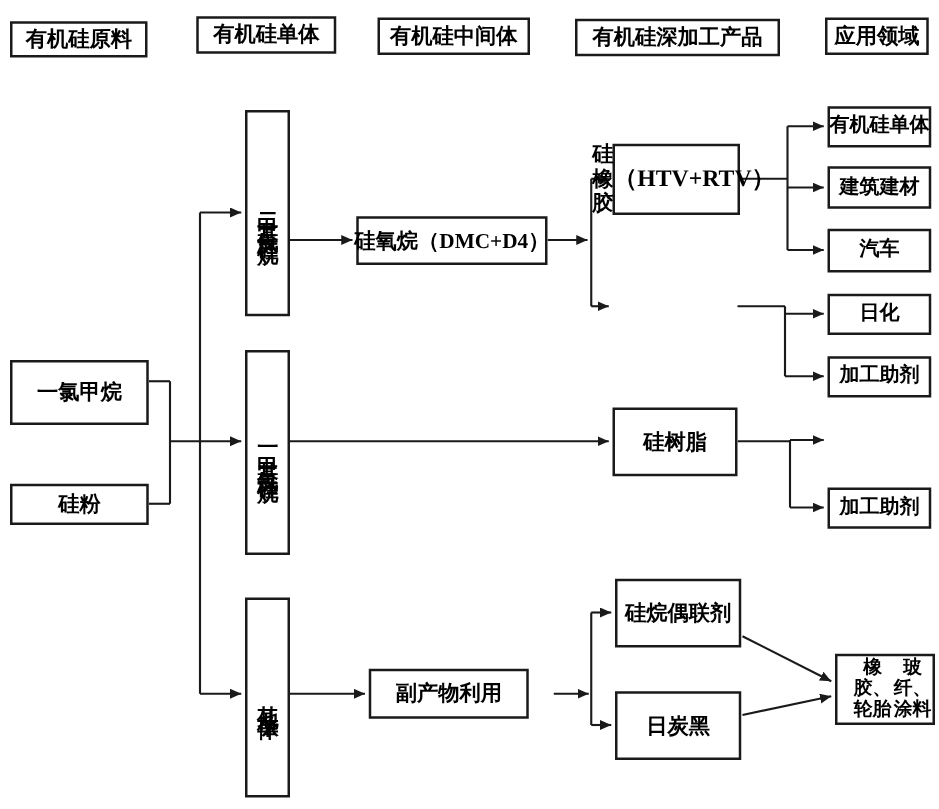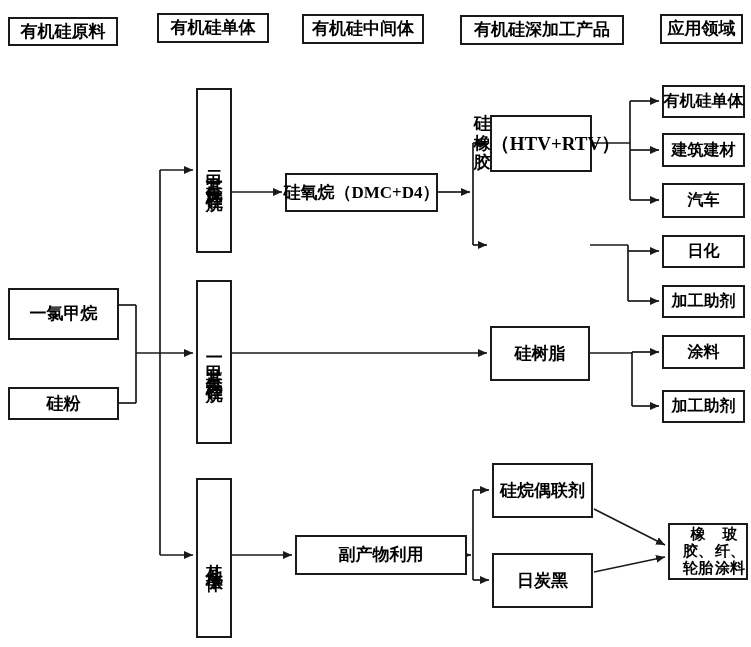--- a/index.html
+++ b/index.html
@@ -94,35 +94,34 @@
     <span>二甲基二氯硅烷</span>
   </div>
   <div class="box vbox" style="left:196px;top:280px;width:36px;height:164px">
     <span>一甲基三氯硅烷</span>
   </div>
   <div class="box vbox" style="left:196px;top:478px;width:36px;height:160px">
     <span>其他单体</span>
   </div>
 
   <div class="box" style="left:285px;top:173px;width:153px;height:39px">硅氧烷（DMC+D4）</div>
-  <div class="box" style="left:295px;top:535px;width:172px;height:40px">副产物利用</div>
+  <div class="box" style="left:295px;top:535px;width:128px;height:40px">副产物利用</div>
 
   <div class="box two-line" style="left:490px;top:115px;width:102px;height:57px">
     <span class="l1">硅橡胶</span>
     <span class="l2">（HTV+RTV）</span>
   </div>
   <div class="box" style="left:490px;top:326px;width:100px;height:55px">硅树脂</div>
   <div class="box" style="left:492px;top:463px;width:101px;height:55px">硅烷偶联剂</div>
   <div class="box" style="left:492px;top:553px;width:101px;height:55px">日炭黑</div>
 
   <div class="box small" style="left:662px;top:85px;width:83px;height:33px">有机硅单体</div>
   <div class="box small" style="left:662px;top:133px;width:83px;height:34px">建筑建材</div>
   <div class="box small" style="left:662px;top:183px;width:83px;height:35px">汽车</div>
   <div class="box small" style="left:662px;top:235px;width:83px;height:33px">日化</div>
   <div class="box small" style="left:662px;top:285px;width:83px;height:33px">加工助剂</div>
-  <div class="box small" style="left:662px;top:335px;width:83px;height:34px">涂料</div>
   <div class="box small" style="left:662px;top:390px;width:83px;height:33px">加工助剂</div>
   <div class="box two-line tight" style="left:668px;top:523px;width:80px;height:57px">
     <span class="l1 tight">橡胶、轮胎</span>
     <span class="l1 tight">玻纤、涂料</span>
   </div>
 
 </div>
 
 </body></html>

